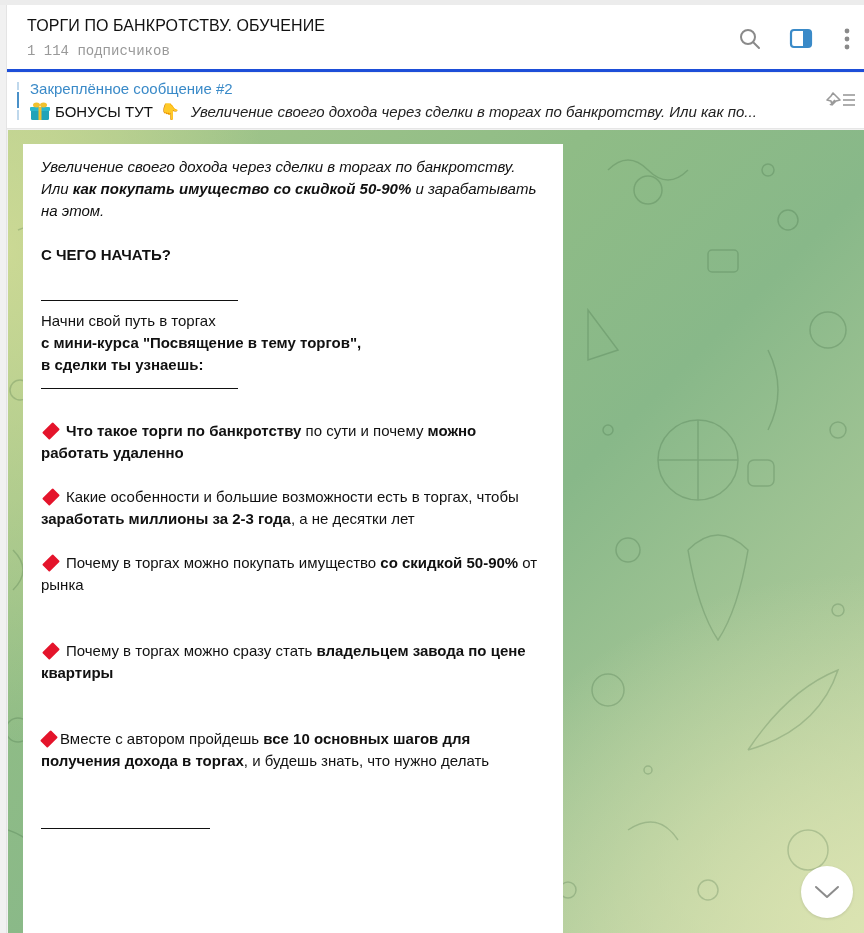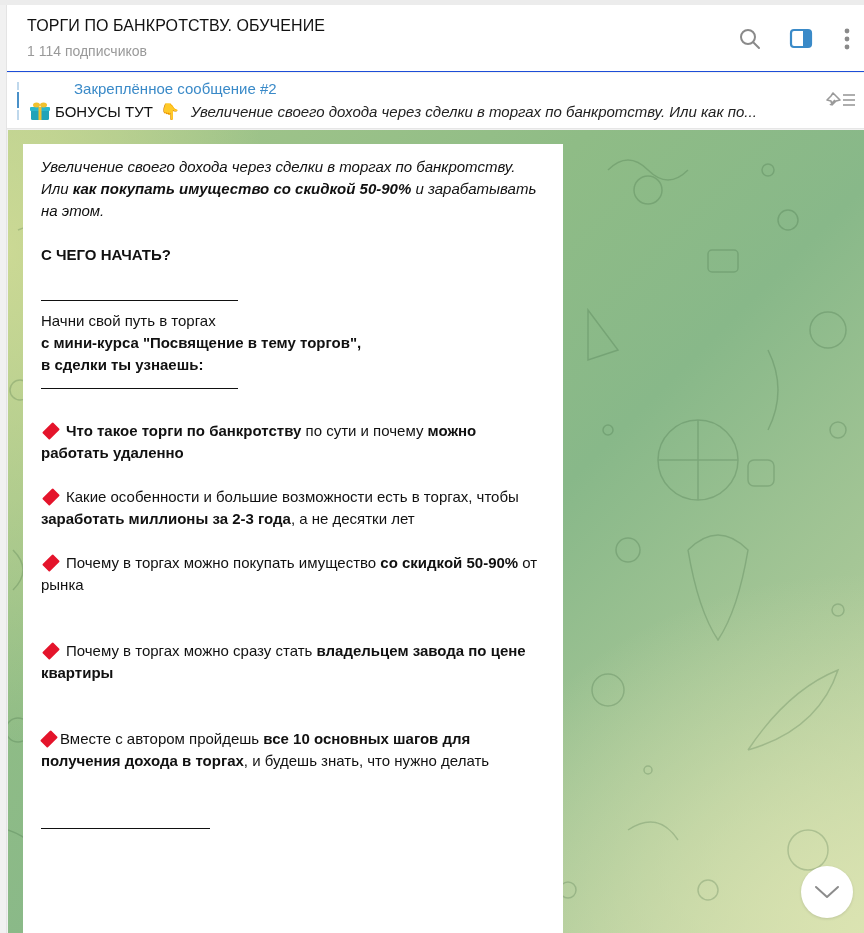--- a/index.html
+++ b/index.html
@@ -11,45 +11,45 @@
   }
   .topstrip {
     position: absolute; left: 0; top: 0; width: 864px; height: 5px; background: #ececec;
   }
   .leftstrip {
     position: absolute; left: 0; top: 5px; width: 7px; height: 928px; background: #f1f1f1;
     border-right: 1px solid #e4e4e4;
   }
   .header {
     position: absolute; left: 7px; top: 5px; width: 857px; height: 67px;
-    background: #ffffff; border-bottom: 1px solid #1d4ed8;
+    background: #ffffff; border-bottom: 3px solid #1d4ed8;
   }
   .header .title {
     position: absolute; left: 20px; top: 12px;
     font-size: 16px; font-weight: 400; color: #111; letter-spacing: 0.1px;
   }
   .header .subtitle {
     position: absolute; left: 20px; top: 38px;
-    font-size: 14px; color: #999999;
+    font-size: 14px; color: #999999; font-family: Liberation Mono, monospace;
   }
   .header .icon-btn {
     position: absolute; top: 20px; width: 28px; height: 28px;
     display: flex; align-items: center; justify-content: center; cursor: pointer;
   }
   .pinned {
     position: absolute; left: 7px; top: 73px; width: 857px; height: 56px;
     background: #ffffff; border-bottom: 1px solid #e6e6e6;
   }
   .pinned .bar {
     position: absolute; left: 10px; top: 9px; width: 2px; height: 38px;
     background: linear-gradient(#bfd8ec 0, #bfd8ec 8px, transparent 8px, transparent 10px, #4a90c8 10px, #4a90c8 26px, transparent 26px, transparent 28px, #bfd8ec 28px);
   }
   .pinned .p-title {
     position: absolute; left: 23px; top: 7px;
-    font-size: 15px; color: #3a8ac8; margin-left: 44px;
+    font-size: 15px; color: #3a8ac8;
   }
   .pinned .p-text {
     position: absolute; left: 22px; top: 28px; width: 780px;
     font-size: 15px; color: #111; white-space: nowrap; overflow: hidden;
     display: flex; align-items: center;
   }
   .pinned .p-text .gift { width: 22px; height: 20px; margin-right: 4px; }
   .pinned .p-text .point { margin: 0 10px 0 8px; font-size: 16px; color: #f3b400; }
   .pinned .p-text .preview { font-style: italic; color: #222; }
   .pinned .pin-list {

